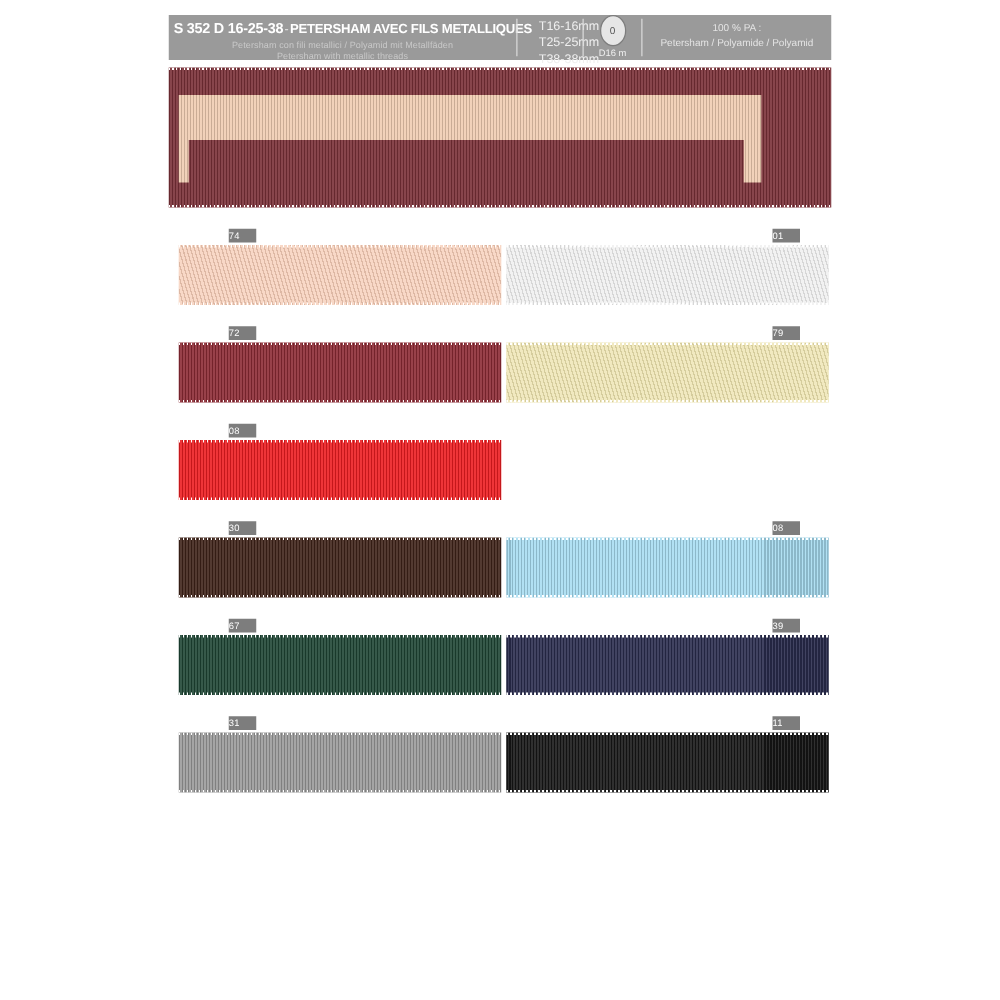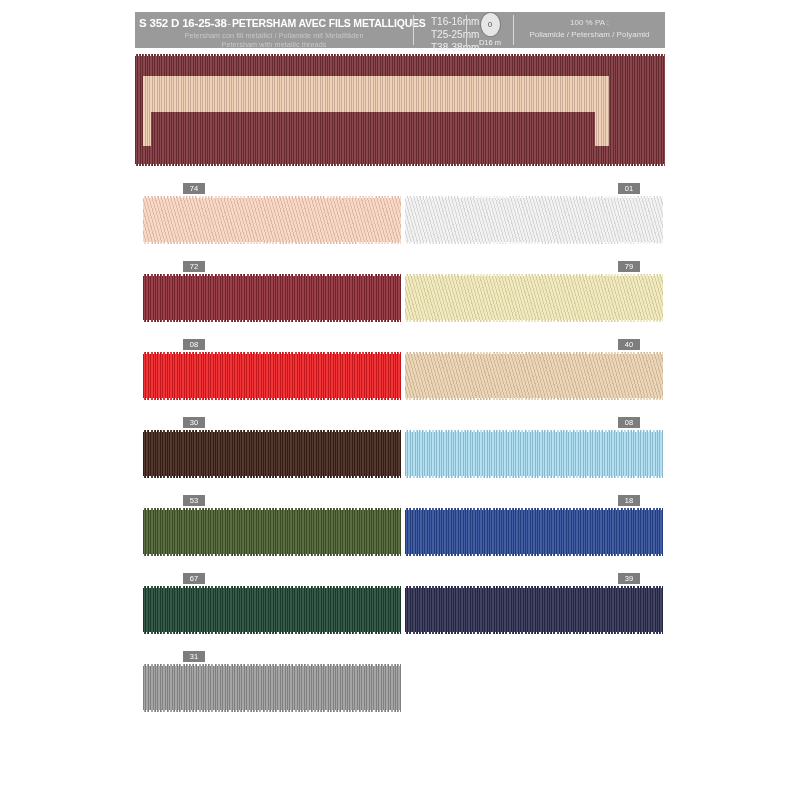--- a/index.html
+++ b/index.html
@@ -219,21 +219,20 @@
 
   .tag {
     position: absolute;
     top: 3px;
     width: 22px;
     height: 11px;
     background: #7d7d7d;
     color: #ffffff;
     font-size: 7.5px;
     line-height: 11px;
-    text-align: center;
     letter-spacing: 0.2px;
   }
   .cell.left  .tag { left: 40px; }
   .cell.right .tag { right: 23px; }
 
   .swatch {
     position: absolute;
     top: 16px;
     left: 0;
     width: 258px;
@@ -275,21 +274,21 @@
 <body>
 
 <div class="page">
 
   <div class="header">
 
     <div class="hdr-title-block">
       <div class="hdr-title-line">
         <span class="hdr-ref">S 352 D 16-25-38</span><span class="hdr-sep-dash">-</span><span class="hdr-name">PETERSHAM AVEC FILS METALLIQUES</span>
       </div>
-      <div class="hdr-sub">Petersham con fili metallici / Poliamide mit Metallfäden</div>
+      <div class="hdr-sub">Petersham con fili metallici / Polyamid mit Metallfäden</div>
       <div class="hdr-sub">Petersham with metallic threads</div>
     </div>
 
     <div class="hdr-divider"></div>
 
     <div class="hdr-widths">
       <div>T16-16mm</div>
       <div>T25-25mm</div>
       <div>T38-38mm</div>
     </div>
@@ -300,21 +299,21 @@
       <div class="spool-icon">
         <span>0</span>
       </div>
       <div class="hdr-spool-label">D16 m</div>
     </div>
 
     <div class="hdr-divider"></div>
 
     <div class="hdr-comp">
       <div>100 % PA :</div>
-      <div>Poliamide / Petersham / Polyamid</div>
+      <div>Petersham / Polyamide / Polyamid</div>
     </div>
   </div>
 
   <div class="main-swatch">
     <div class="main-u-outer">
       <div class="main-u-inner"></div>
     </div>
     <div class="ribline"></div>
     <div class="edge-top"></div>
     <div class="edge-bot"></div>
@@ -359,28 +358,20 @@
       </div>
       <div class="row">
         <div class="cell left">
           <div class="tag">08</div>
           <div class="swatch" style="background: rgb(237, 28, 32);">
             <div class="tex"></div>
             <div class="sel-top"></div>
             <div class="sel-bot"></div>
           </div>
         </div>
-        <div class="cell right">
-          <div class="tag">40</div>
-          <div class="swatch" style="background: rgb(230, 203, 166);">
-            <div class="tex diag"></div>
-            <div class="sel-top"></div>
-            <div class="sel-bot"></div>
-          </div>
-        </div>
       </div>
       <div class="row">
         <div class="cell left">
           <div class="tag">30</div>
           <div class="swatch" style="background: rgb(62, 34, 24);">
             <div class="tex"></div>
             <div class="sel-top"></div>
             <div class="sel-bot"></div>
           </div>
         </div>
@@ -388,38 +379,20 @@
           <div class="tag">08</div>
           <div class="swatch" style="background: rgb(168, 221, 242);">
             <div class="tex"></div>
             <div class="sel-top"></div>
             <div class="sel-bot"></div>
           </div>
         </div>
       </div>
       <div class="row">
         <div class="cell left">
-          <div class="tag">53</div>
-          <div class="swatch" style="background: rgb(71, 91, 44);">
-            <div class="tex"></div>
-            <div class="sel-top"></div>
-            <div class="sel-bot"></div>
-          </div>
-        </div>
-        <div class="cell right">
-          <div class="tag">18</div>
-          <div class="swatch" style="background: rgb(43, 74, 150);">
-            <div class="tex"></div>
-            <div class="sel-top"></div>
-            <div class="sel-bot"></div>
-          </div>
-        </div>
-      </div>
-      <div class="row">
-        <div class="cell left">
           <div class="tag">67</div>
           <div class="swatch" style="background: rgb(30, 69, 52);">
             <div class="tex"></div>
             <div class="sel-top"></div>
             <div class="sel-bot"></div>
           </div>
         </div>
         <div class="cell right">
           <div class="tag">39</div>
           <div class="swatch" style="background: rgb(42, 44, 78);">
@@ -431,16 +404,24 @@
       </div>
       <div class="row">
         <div class="cell left">
           <div class="tag">31</div>
           <div class="swatch" style="background: rgb(154, 154, 154);">
             <div class="tex"></div>
             <div class="sel-top"></div>
             <div class="sel-bot"></div>
           </div>
         </div>
+        <div class="cell right">
+          <div class="tag">11</div>
+          <div class="swatch" style="background: rgb(22, 22, 22);">
+            <div class="tex"></div>
+            <div class="sel-top"></div>
+            <div class="sel-bot"></div>
+          </div>
+        </div>
       </div>
     </div>
 
 </div>
 
 </body></html>

